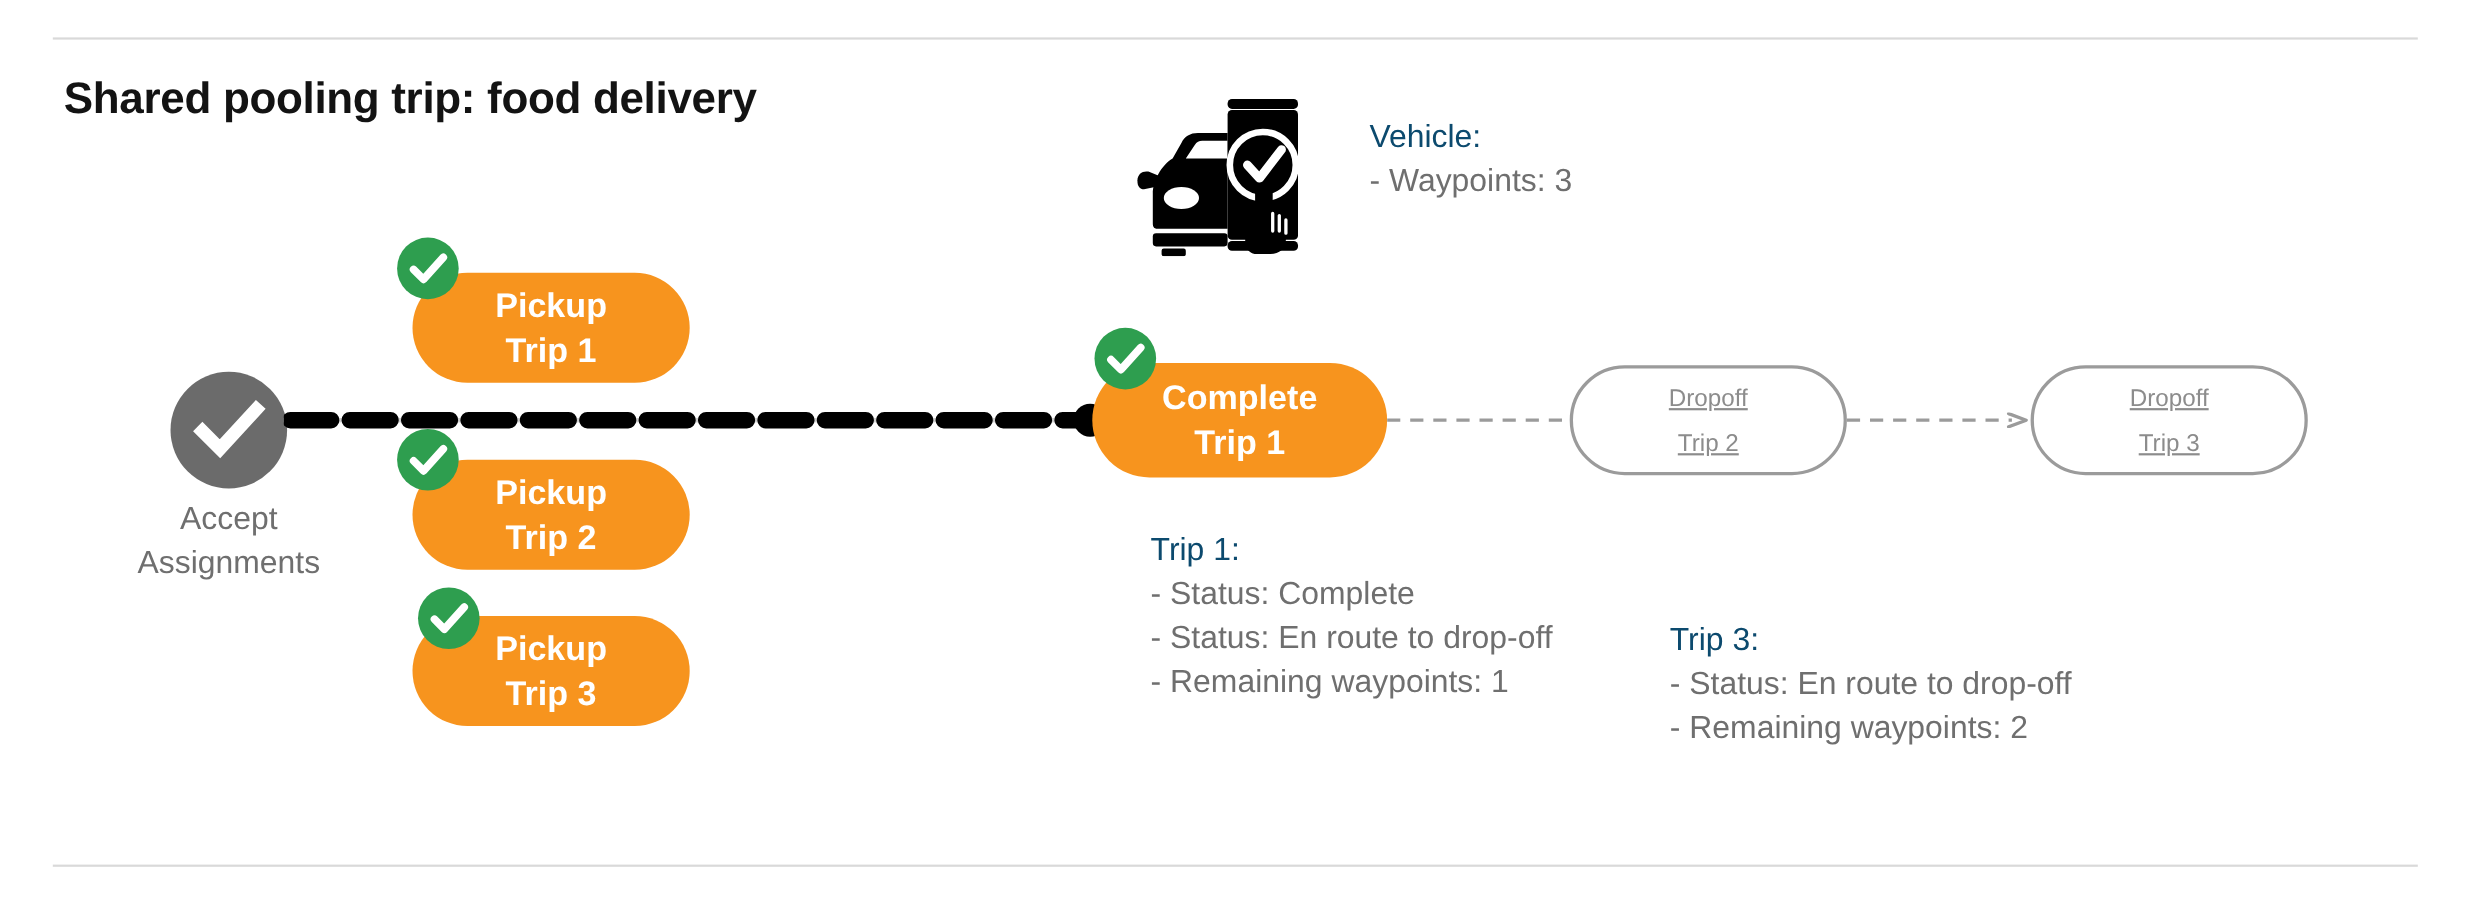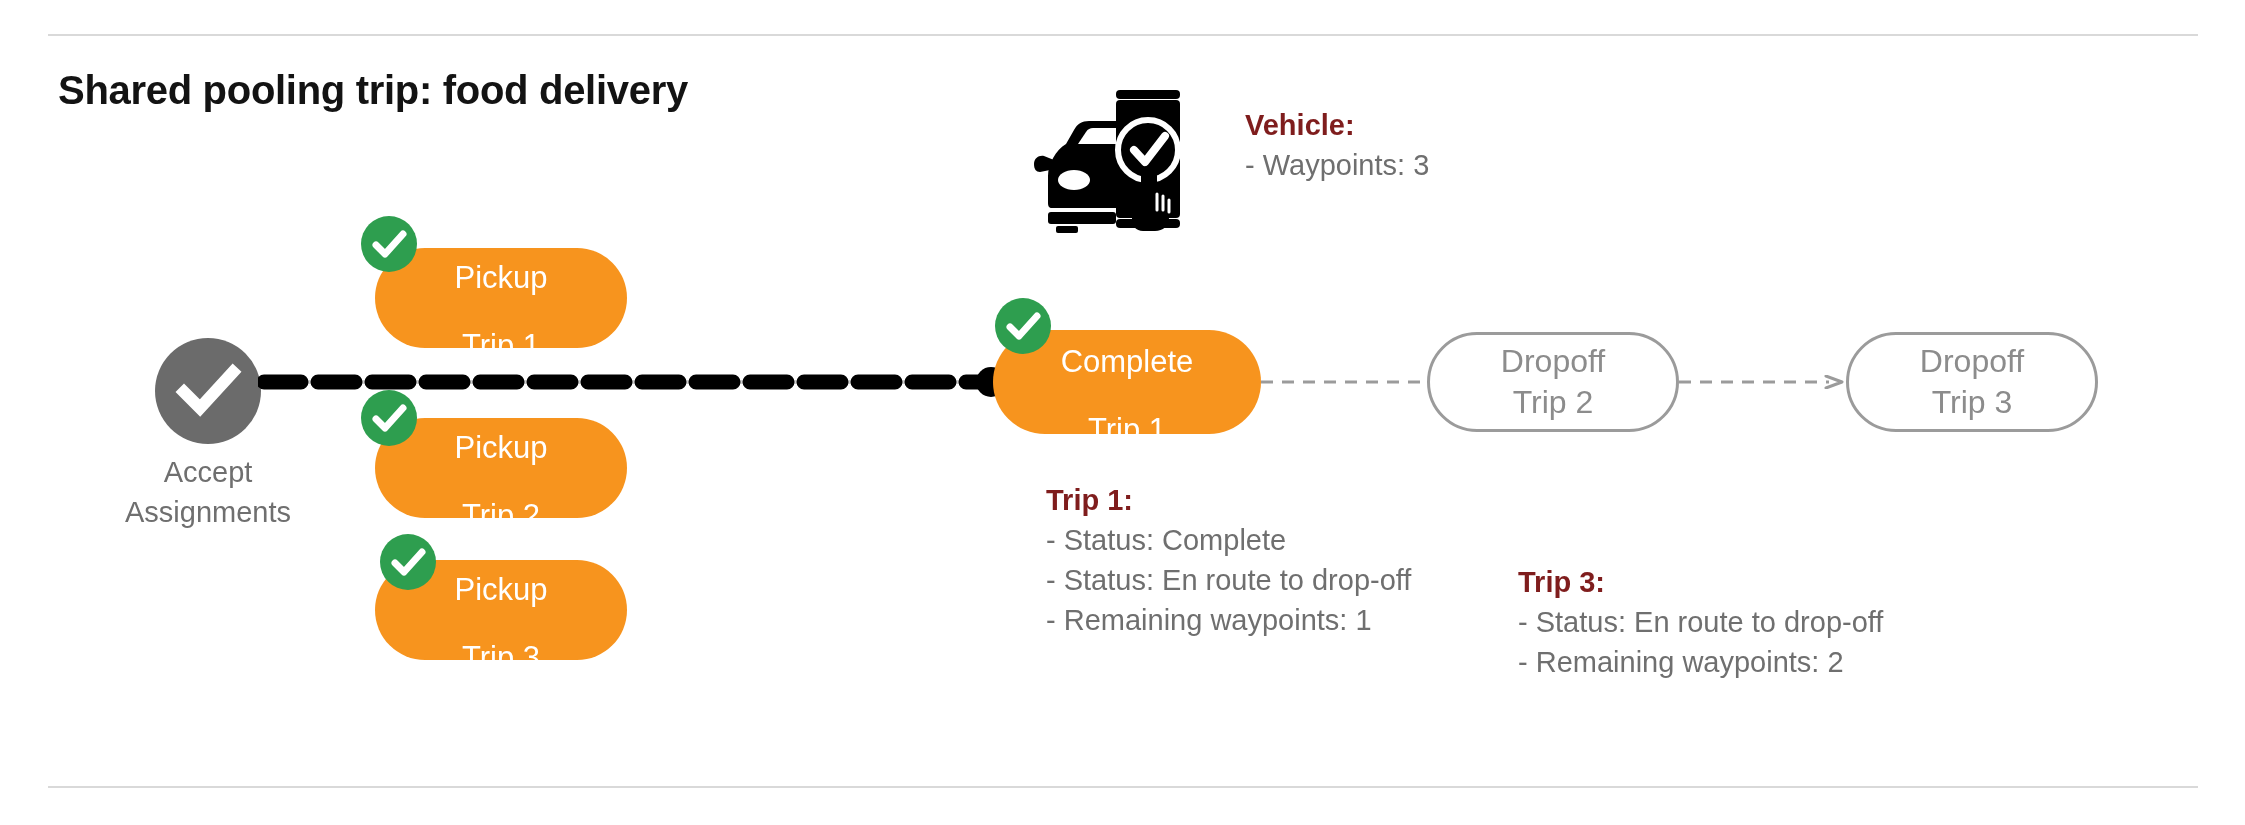--- a/index.html
+++ b/index.html
@@ -107,32 +107,32 @@
     white-space: nowrap;
   }
 
   .pill.solid {
     background: #f7941e;
     color: #ffffff;
   }
   .pill.solid .pill-line {
     font-size: 31px;
     line-height: 41px;
-    font-weight: 400;
-    margin-top: 27px;
+    font-weight: 700;
   }
 
   .pill.outline {
     background: #ffffff;
     border: 3px solid #9b9b9b;
     color: #8c8c8c;
   }
   .pill.outline .pill-line {
-    font-size: 32px;
+    font-size: 22px;
     line-height: 41px;
+    text-decoration: underline;
   }
 
   
   #pill-pickup-1   { left: 375px;  top: 248px; width: 252px; height: 100px; }
   #pill-pickup-2   { left: 375px;  top: 418px; width: 252px; height: 100px; }
   #pill-pickup-3   { left: 375px;  top: 560px; width: 252px; height: 100px; }
   #pill-complete-1 { left: 993px;  top: 330px; width: 268px; height: 104px; }
   #pill-dropoff-2  { left: 1427px; top: 332px; width: 252px; height: 100px; }
   #pill-dropoff-3  { left: 1846px; top: 332px; width: 252px; height: 100px; }
 
@@ -172,22 +172,22 @@
 
   
   .info-block {
     position: absolute;
     color: #6f6f6f;
     font-size: 29px;
     line-height: 40px;
     white-space: nowrap;
   }
   .info-block .info-head {
-    font-weight: bold;
-    color: #7f1d1d;
+    font-weight: normal;
+    color: #0c4a6e;
   }
   .info-block .info-line { display: block; }
 
   #vehicle-info { left: 1245px; top: 105px; }
   #trip12-info  { left: 1010px; top: 480px; margin-left: 36px; }
   #trip3-info   { left: 1518px; top: 562px; }
 </style>
 </head>
 <body>
 

